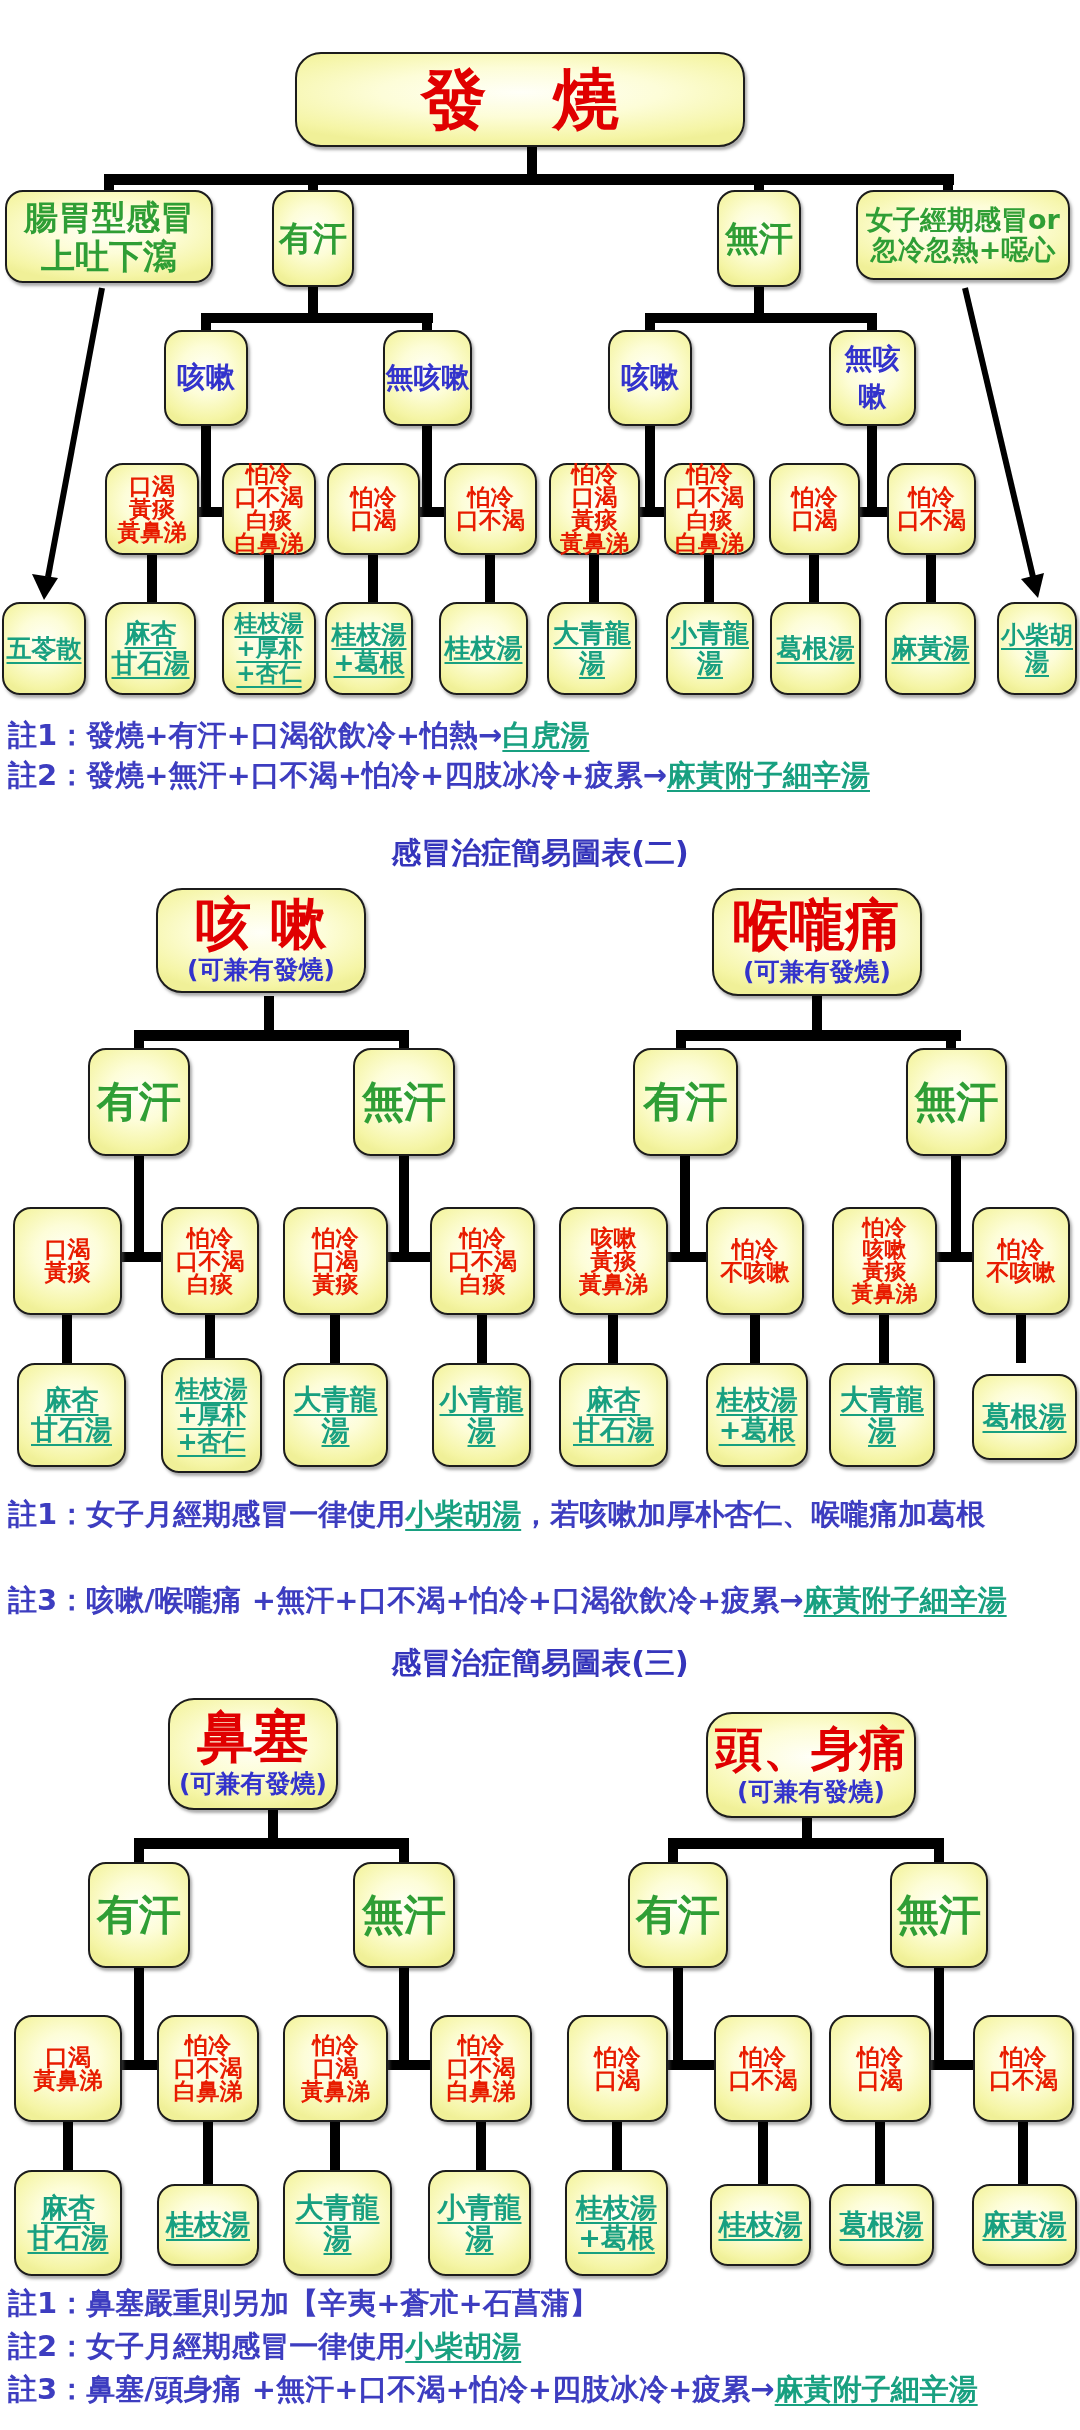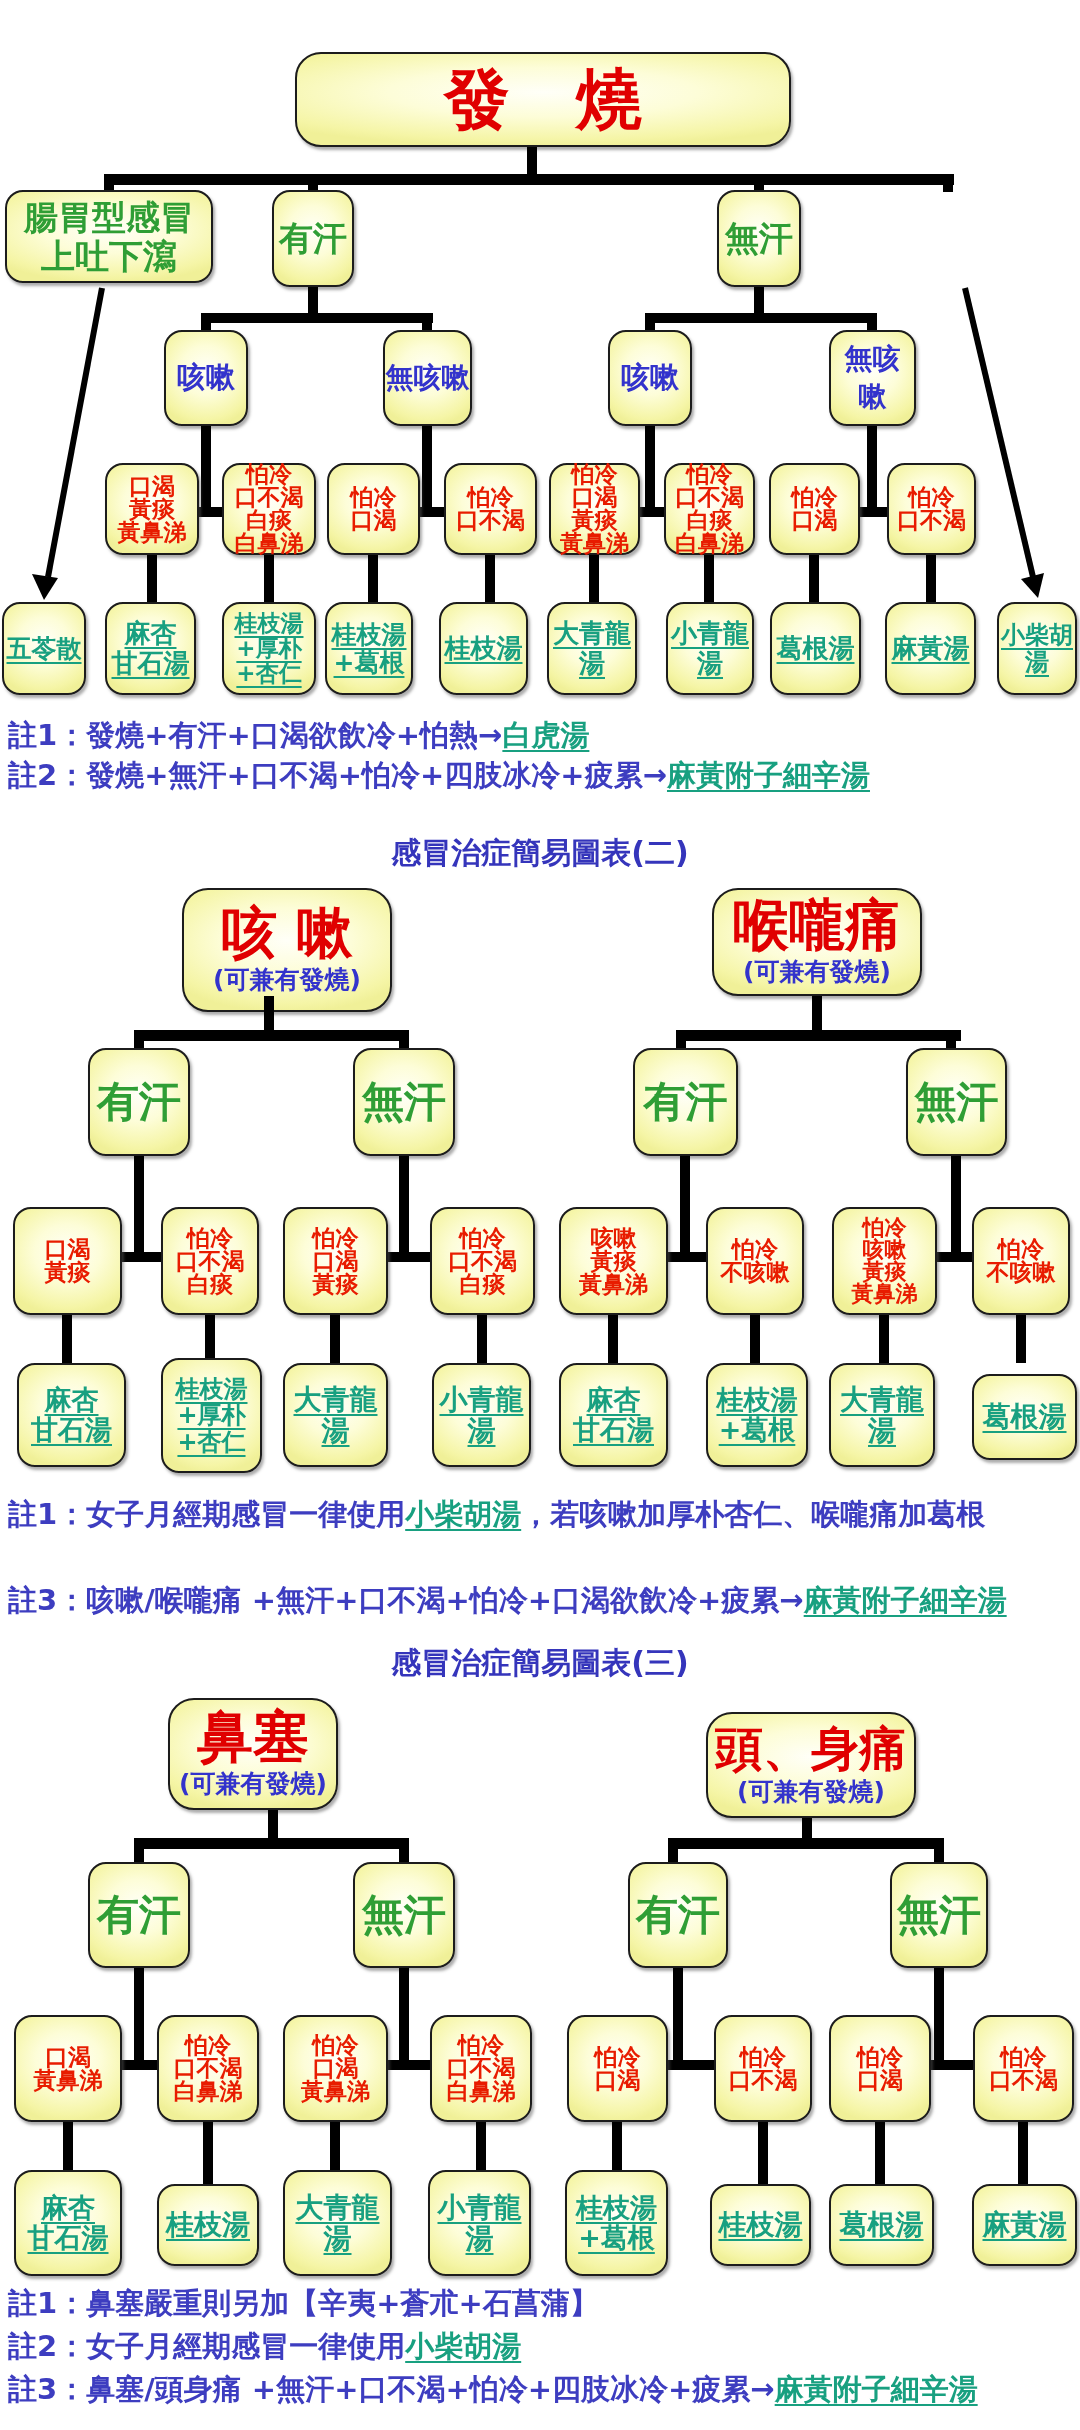--- a/index.html
+++ b/index.html
@@ -23,33 +23,35 @@
   .sym{line-height:1.0;}
   .lh11{line-height:1.12;}
   svg{position:absolute;}
 </style>
 </head>
 <body>
 
 <div id="canvas">
 
 
-  <div class="box rootbox" style="left:295px;top:52px;width:496px;height:95px;font-size:66px"><span class="bigred">發　燒</span></div>
+  <div class="box rootbox" style="left:295px;top:52px;width:450px;height:95px;font-size:66px"><span class="bigred">發　燒</span></div>
 
   <div class="ln" style="left:527px;top:147px;width:10px;height:27px"></div>
   <div class="ln" style="left:104px;top:174px;width:850px;height:11px"></div>
   <div class="ln" style="left:104px;top:185px;width:10px;height:7px"></div>
   <div class="ln" style="left:308px;top:185px;width:10px;height:7px"></div>
   <div class="ln" style="left:754px;top:185px;width:10px;height:7px"></div>
   <div class="ln" style="left:943px;top:185px;width:10px;height:7px"></div>
 
   <div class="box" style="left:5px;top:190px;width:208px;height:93px;font-size:34px"><span class="green lh11">腸胃型感冒
 上吐下瀉</span></div>
   <div class="box" style="left:272px;top:190px;width:82px;height:97px;font-size:34px"><span class="green">有汗</span></div>
   <div class="box" style="left:717px;top:190px;width:84px;height:97px;font-size:34px"><span class="green">無汗</span></div>
+  <div class="box" style="left:856px;top:190px;width:214px;height:90px;font-size:27px"><span class="green lh11">女子經期感冒or
+忽冷忽熱+噁心</span></div>
 
   <svg style="left:20px;top:282px" width="100" height="330" viewBox="0 0 100 330">
     <line x1="82" y1="6" x2="28" y2="295" stroke="#000" stroke-width="6"></line>
     <polygon points="24,318 38,296 12,292" fill="#000"></polygon>
   </svg>
   <svg style="left:945px;top:282px" width="120" height="330" viewBox="0 0 120 330">
     <line x1="20" y1="6" x2="88" y2="295" stroke="#000" stroke-width="6"></line>
     <polygon points="93,316 99,291 76,297" fill="#000"></polygon>
   </svg>
 
@@ -125,21 +127,21 @@
   <div class="box" style="left:770px;top:602px;width:91px;height:93px;font-size:26px"><span class="teal">葛根湯</span></div>
   <div class="box" style="left:885px;top:602px;width:91px;height:93px;font-size:26px"><span class="teal">麻黃湯</span></div>
   <div class="box" style="left:997px;top:602px;width:80px;height:93px;font-size:24px"><span class="teal lh11">小柴胡
 湯</span></div>
 
   <div class="note" style="top:716px"><span>註1：發燒+有汗+口渴欲飲冷+怕熱→</span><span class="teal">白虎湯</span><span></span></div>
   <div class="note" style="top:756px"><span>註2：發燒+無汗+口不渴+怕冷+四肢冰冷+疲累→</span><span class="teal">麻黃附子細辛湯</span><span></span></div>
 
   <div class="title" style="top:833px">感冒治症簡易圖表(二)</div>
 
-  <div class="box rootbox" style="left:182px;top:888px;width:210px;height:124px">
+  <div class="box rootbox" style="left:156px;top:888px;width:210px;height:105px">
     <span class="bigred" style="font-size:56px;line-height:1.05">咳 嗽</span>
     <span class="blue" style="font-size:25px">(可兼有發燒)</span>
   </div>
   <div class="box rootbox" style="left:712px;top:888px;width:210px;height:108px">
     <span class="bigred" style="font-size:56px;line-height:1.05">喉嚨痛</span>
     <span class="blue" style="font-size:25px">(可兼有發燒)</span>
   </div>
 
   <div class="ln" style="left:264px;top:996px;width:10px;height:34px"></div>
   <div class="ln" style="left:812px;top:996px;width:10px;height:34px"></div>

